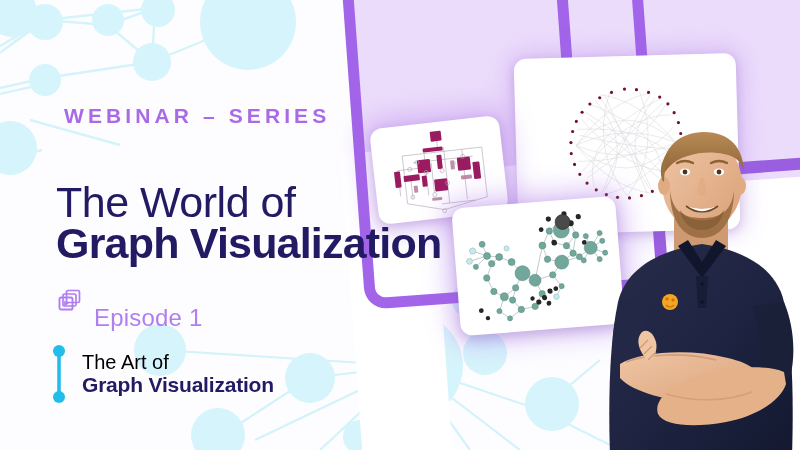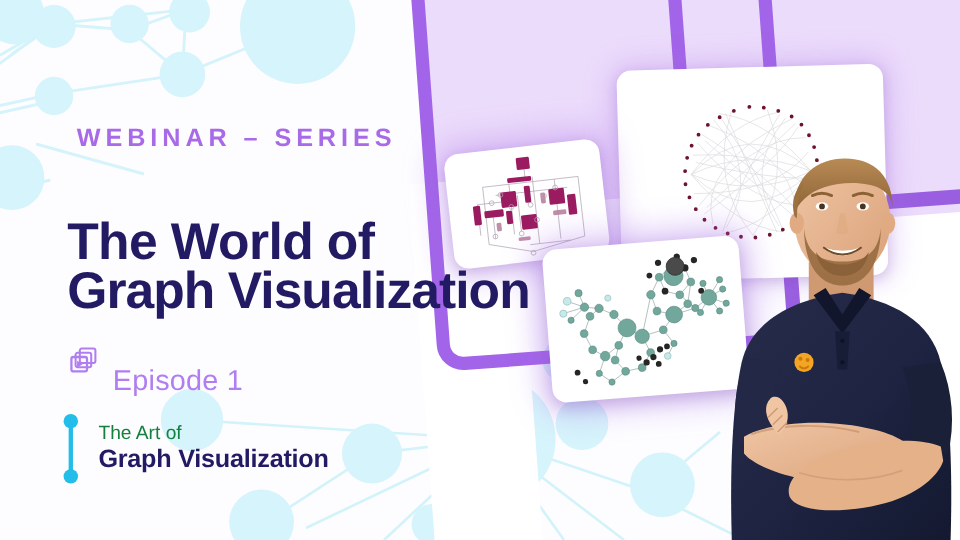--- a/index.html
+++ b/index.html
@@ -51,35 +51,35 @@
   .card svg{display:block;width:100%;height:100%;}
 
   
   .kicker{
     position:absolute;left:64px;top:104px;
     font-size:21px;font-weight:bold;letter-spacing:4.1px;color:#a96ae8;
     white-space:nowrap;
   }
   .title1{
     position:absolute;left:56px;top:178px;
-    font-size:43px;font-weight:700;color:#221a63;letter-spacing:-.5px;white-space:nowrap;
+    font-size:43px;font-weight:400;color:#221a63;letter-spacing:-.5px;white-space:nowrap;
   }
   .title2{
     position:absolute;left:56px;top:219px;
     font-size:43px;font-weight:bold;color:#221a63;letter-spacing:-.8px;white-space:nowrap;
   }
   .ep-row{position:absolute;left:58px;top:268px;display:flex;align-items:center;gap:11px;}
   .ep-icon{width:25px;height:25px;flex:0 0 auto;}
   .ep-label{font-size:24px;color:#b07ef0;white-space:nowrap;letter-spacing:.2px;margin-top:36px;}
 
   
   .brand{position:absolute;left:50px;top:343px;display:flex;align-items:center;gap:14px;}
   .brand-mark{width:18px;height:62px;flex:0 0 auto;}
   .brand-txt{line-height:1.12;}
-  .brand-l1{font-size:16px;color:#15803d;font-weight:400;white-space:nowrap;}
+  .brand-l1{font-size:20px;color:#000000;font-weight:400;white-space:nowrap;}
   .brand-l2{font-size:21px;color:#221a63;font-weight:bold;white-space:nowrap;letter-spacing:-.2px;}
 
   
   .person{position:absolute;left:596px;top:126px;width:214px;height:330px;}
 </style>
 </head>
 <body>
 
 <div id="stage">
 

